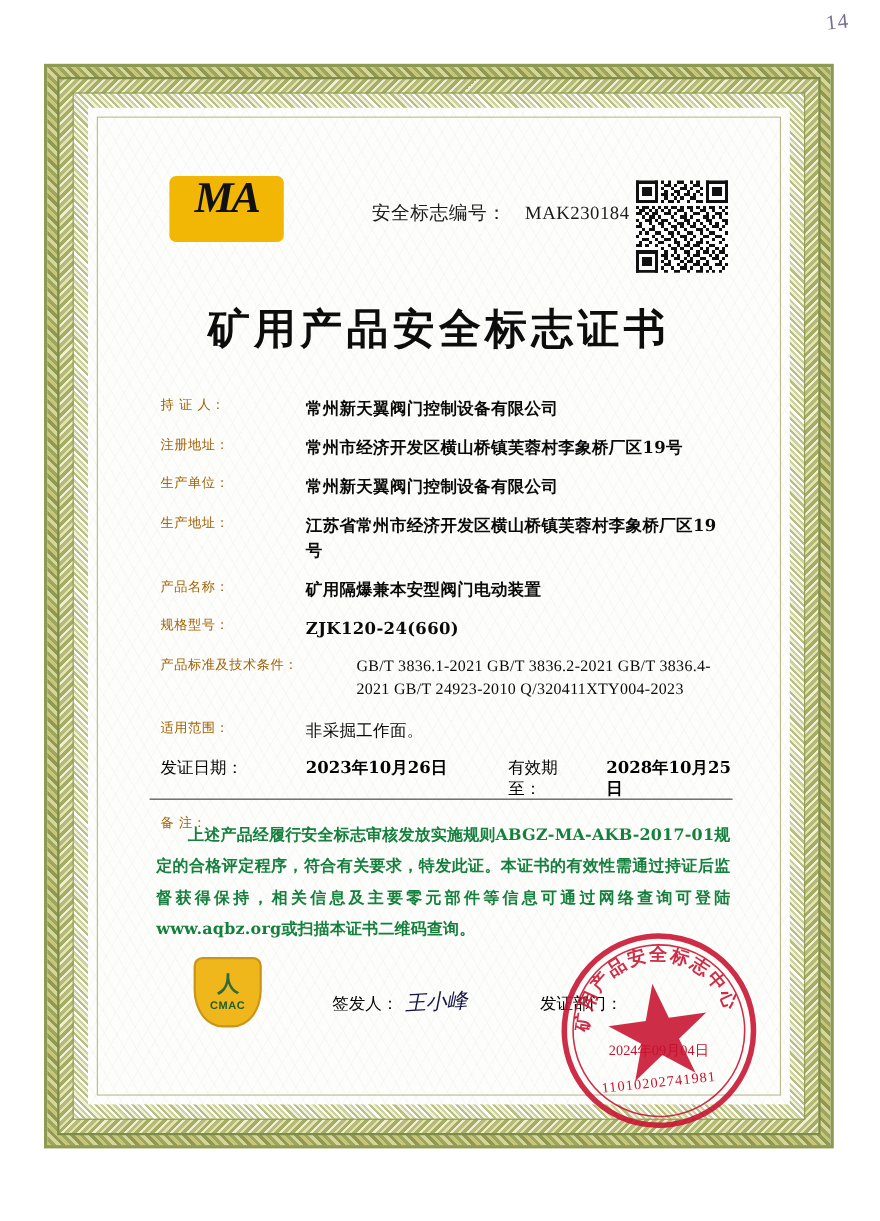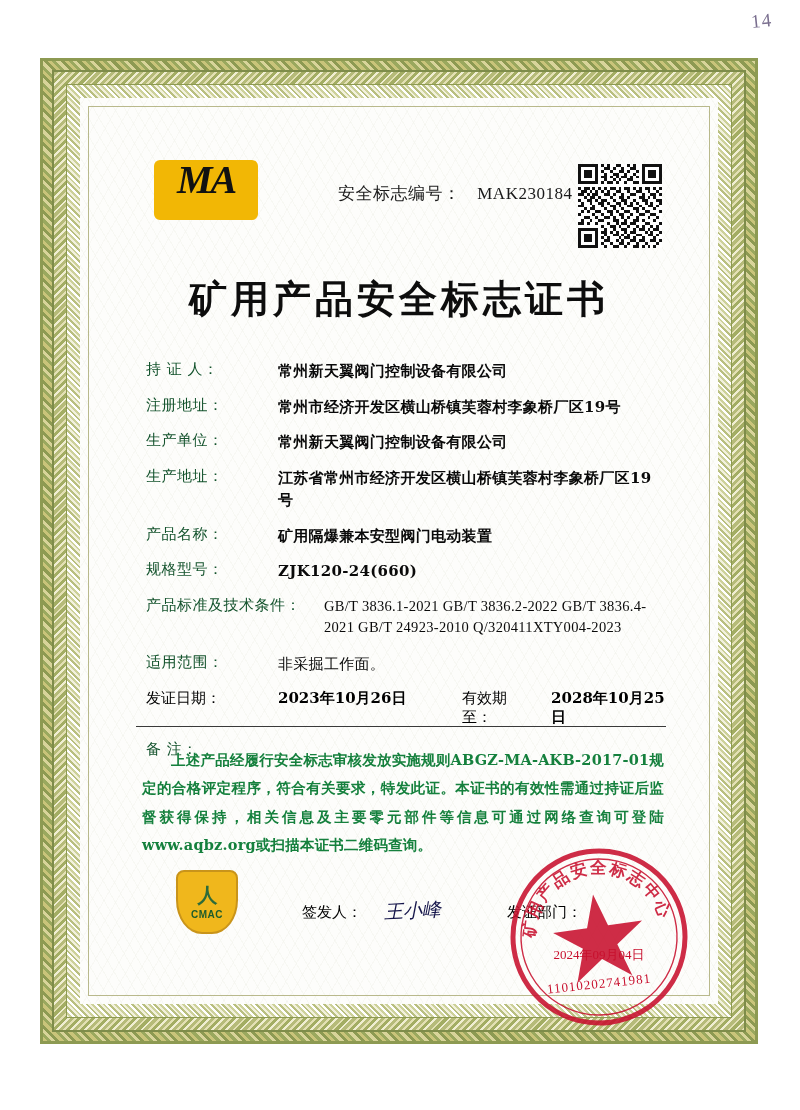--- a/index.html
+++ b/index.html
@@ -159,23 +159,23 @@
   }
   .field-row {
     display: flex;
     align-items: flex-start;
     margin-bottom: 13px;
     font-size: 15px;
   }
   .field-label {
     width: 132px;
     flex: 0 0 132px;
-    color: #14532d;
-    font-family: "DejaVu Serif", serif;
-    font-size: 15px;
+    color: #a16207;
+    font-family: "DejaVu Serif", serif;
+    font-size: 12px;
     letter-spacing: .5px;
   }
   .field-label.wide {
     width: 178px;
     flex: 0 0 178px;
   }
   .field-value {
     font-family: "DejaVu Serif", serif;
     font-weight: bold;
     font-size: 15px;
@@ -284,21 +284,21 @@
   
   .sign-row {
     position: absolute;
     left: 222px;
     top: 800px;
     display: flex;
     align-items: baseline;
     font-family: "DejaVu Serif", serif;
     font-size: 15px;
   }
-  .sign-row .sig-label { margin-right: 22px; }
+  .sign-row .sig-label { margin-right: 6px; }
   .signature {
     font-family: "Liberation Serif", serif;
     font-size: 19px;
     font-style: italic;
     color: #15154a;
     margin-right: 66px;
     transform: rotate(-3deg);
     display: inline-block;
   }
   .dept-label { font-family: "DejaVu Serif", serif; }
@@ -622,21 +622,21 @@
           <div class="field-value">矿用隔爆兼本安型阀门电动装置</div>
         </div>
 
         <div class="field-row">
           <div class="field-label">规格型号：</div>
           <div class="field-value">ZJK120-24(660)</div>
         </div>
 
         <div class="field-row row-standards">
           <div class="field-label wide">产品标准及技术条件：</div>
-          <div class="field-value">GB/T 3836.1-2021 GB/T 3836.2-2022 GB/T 3836.4-2021 GB/T 24923-2010 Q/320411XTY004-2023</div>
+          <div class="field-value">GB/T 3836.1-2021 GB/T 3836.2-2021 GB/T 3836.4-2021 GB/T 24923-2010 Q/320411XTY004-2023</div>
         </div>
 
         <div class="field-row">
           <div class="field-label">适用范围：</div>
           <div class="field-value normal">非采掘工作面。</div>
         </div>
 
         <div class="dates-row">
           <div class="d-label">发证日期：</div>
           <div class="d-value">2023年10月26日</div>

